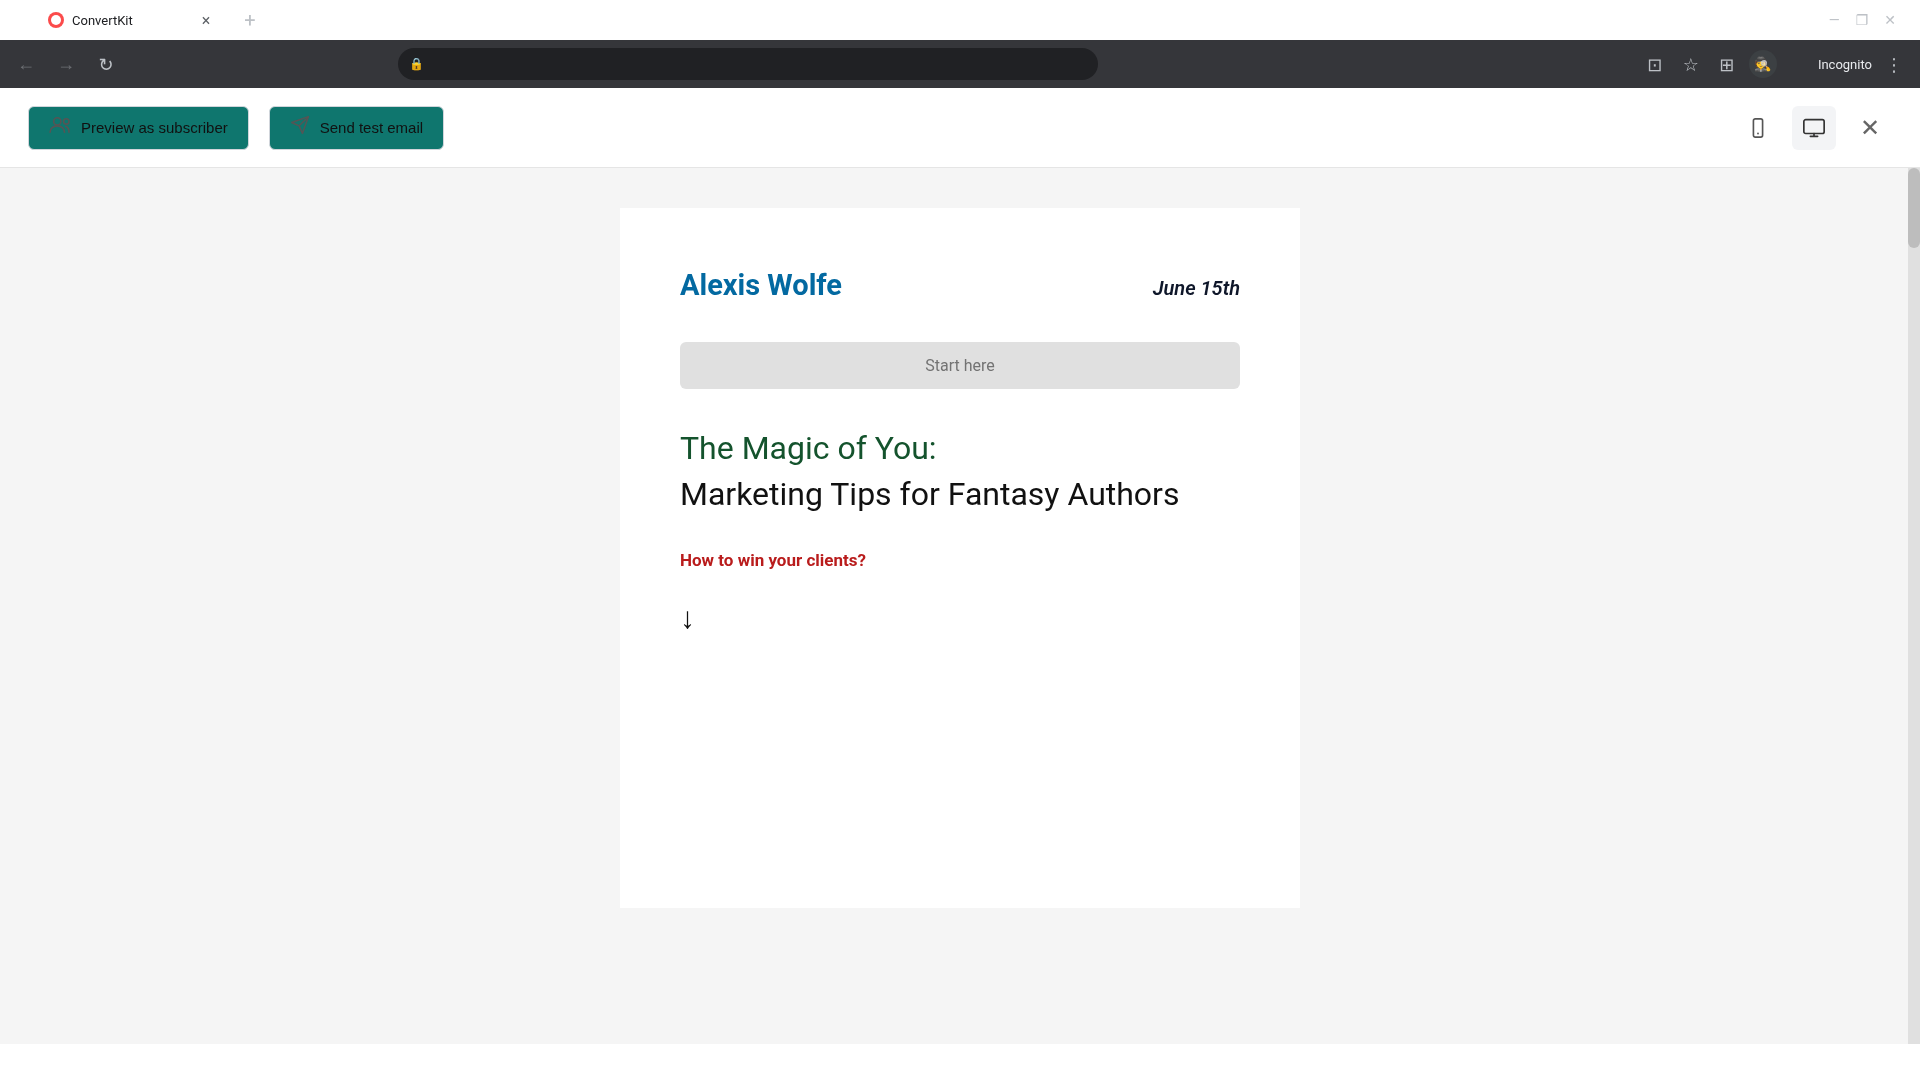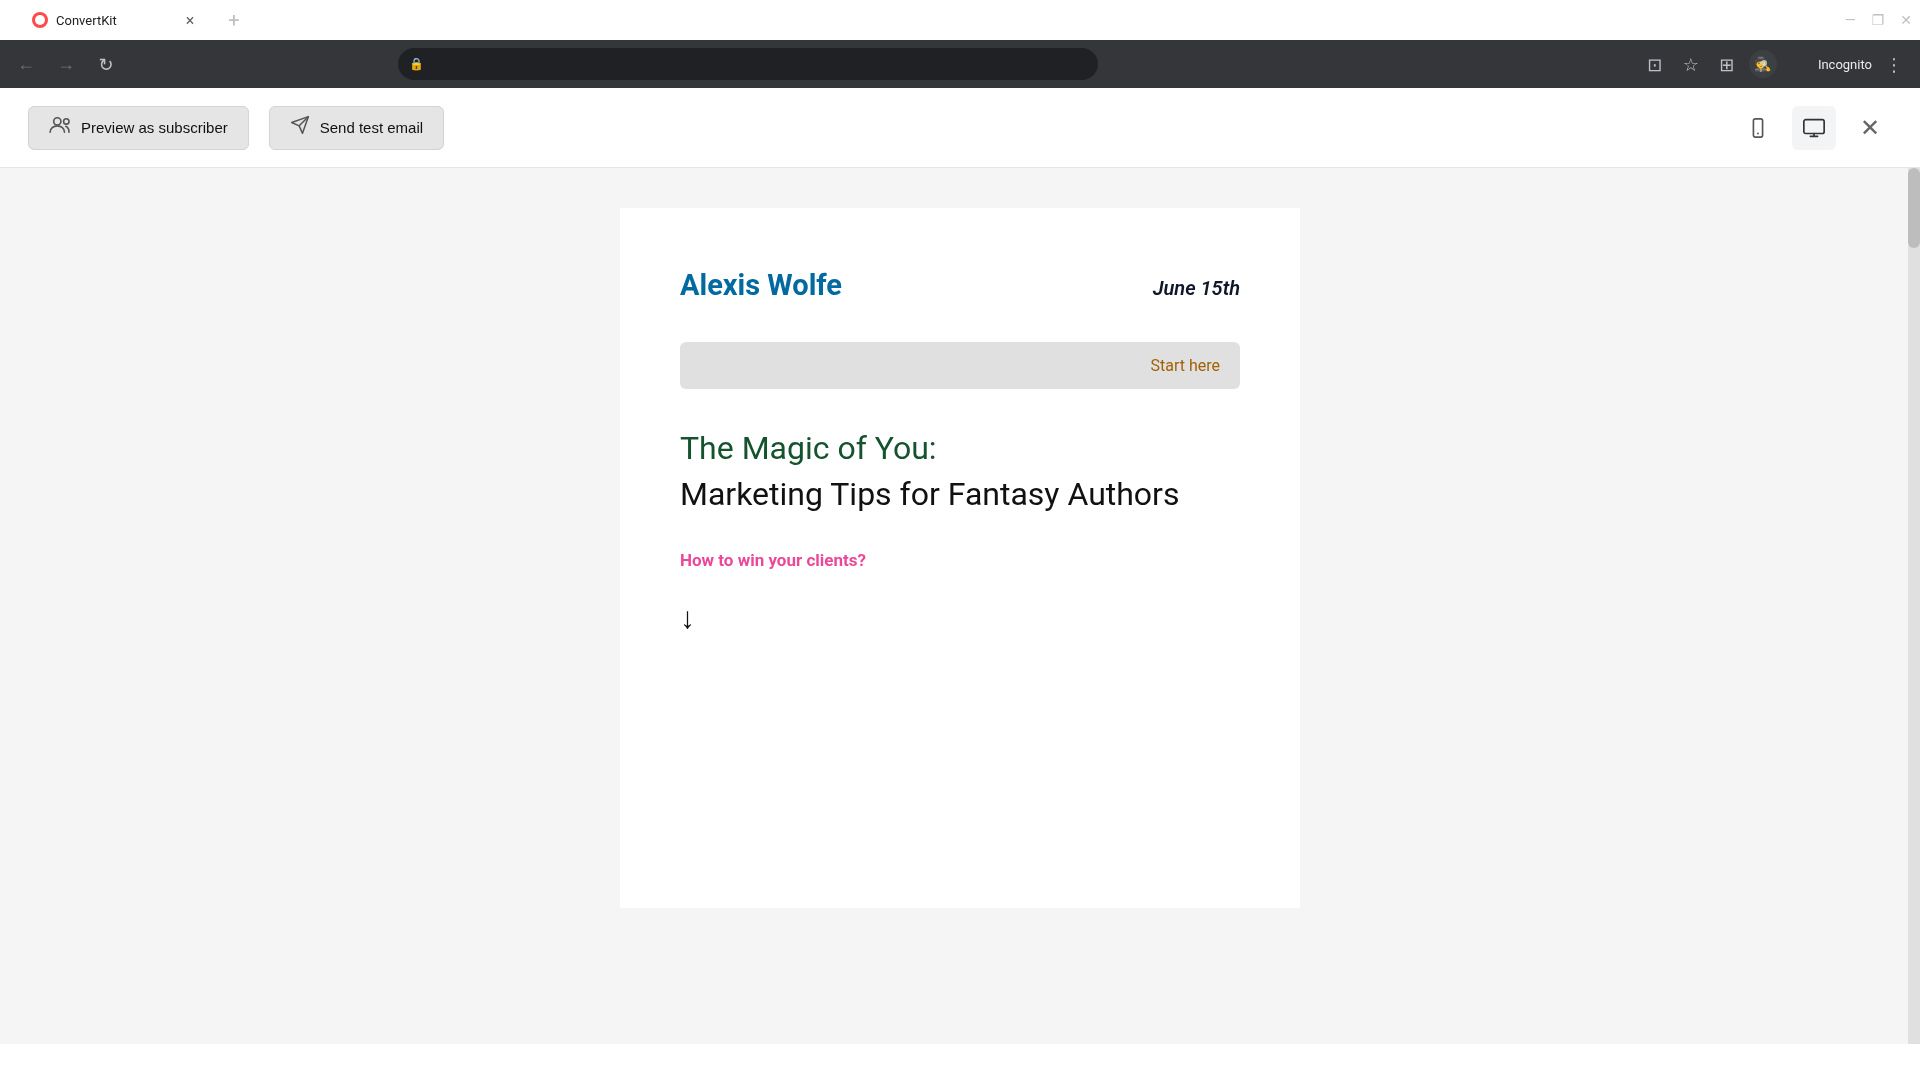--- a/index.html
+++ b/index.html
@@ -9,21 +9,21 @@
       background: #fff;
       width: 1920px;
       height: 1080px;
       overflow: hidden;
     }
 
     .title-bar {
       display: flex;
       align-items: center;
       height: 40px;
-      padding: 0 8px;
+      padding: 0 24px;
       gap: 8px;
     }
 
     .tab-bar {
       display: flex;
       align-items: center;
       height: 36px;
       padding: 0 8px;
       gap: 4px;
     }
@@ -205,21 +205,21 @@
       background: #fff;
       border-bottom: 1px solid #e5e5e5;
       display: flex;
       align-items: center;
       padding: 0 28px;
       gap: 20px;
     }
 
     .toolbar-btn {
       border: 1.5px solid #d1d5db;
-      background: #e5e5e5;
+      background: #0f766e;
       border-radius: 6px;
       height: 44px;
       padding: 0 20px;
       display: flex;
       align-items: center;
       gap: 10px;
       cursor: pointer;
       font-size: 15px;
       color: #111;
       font-weight: 400;
@@ -315,23 +315,23 @@
       font-weight: 600;
       color: #0f172a;
       font-style: italic;
       margin-left: 20px;
     }
 
     .email-nav-bar {
       background: #e0e0e0;
       border-radius: 6px;
       padding: 14px 20px;
-      text-align: right;
+      text-align: center;
       font-size: 16px;
-      color: #a16207;
+      color: #737373;
       margin-bottom: 40px;
       cursor: pointer;
     }
 
     .email-title-main {
       font-size: 32px;
       font-weight: 400;
       color: #14532d;
       margin-bottom: 8px;
       line-height: 1.2;
@@ -341,21 +341,21 @@
       font-size: 32px;
       font-weight: 400;
       color: #111;
       margin-bottom: 36px;
       line-height: 1.2;
     }
 
     .email-question {
       font-size: 17px;
       font-weight: 700;
-      color: #ec4899;
+      color: #b91c1c;
       margin-bottom: 30px;
     }
 
     .arrow-down {
       font-size: 30px;
       color: #111;
       display: block;
     }
   </style>
 </head>

